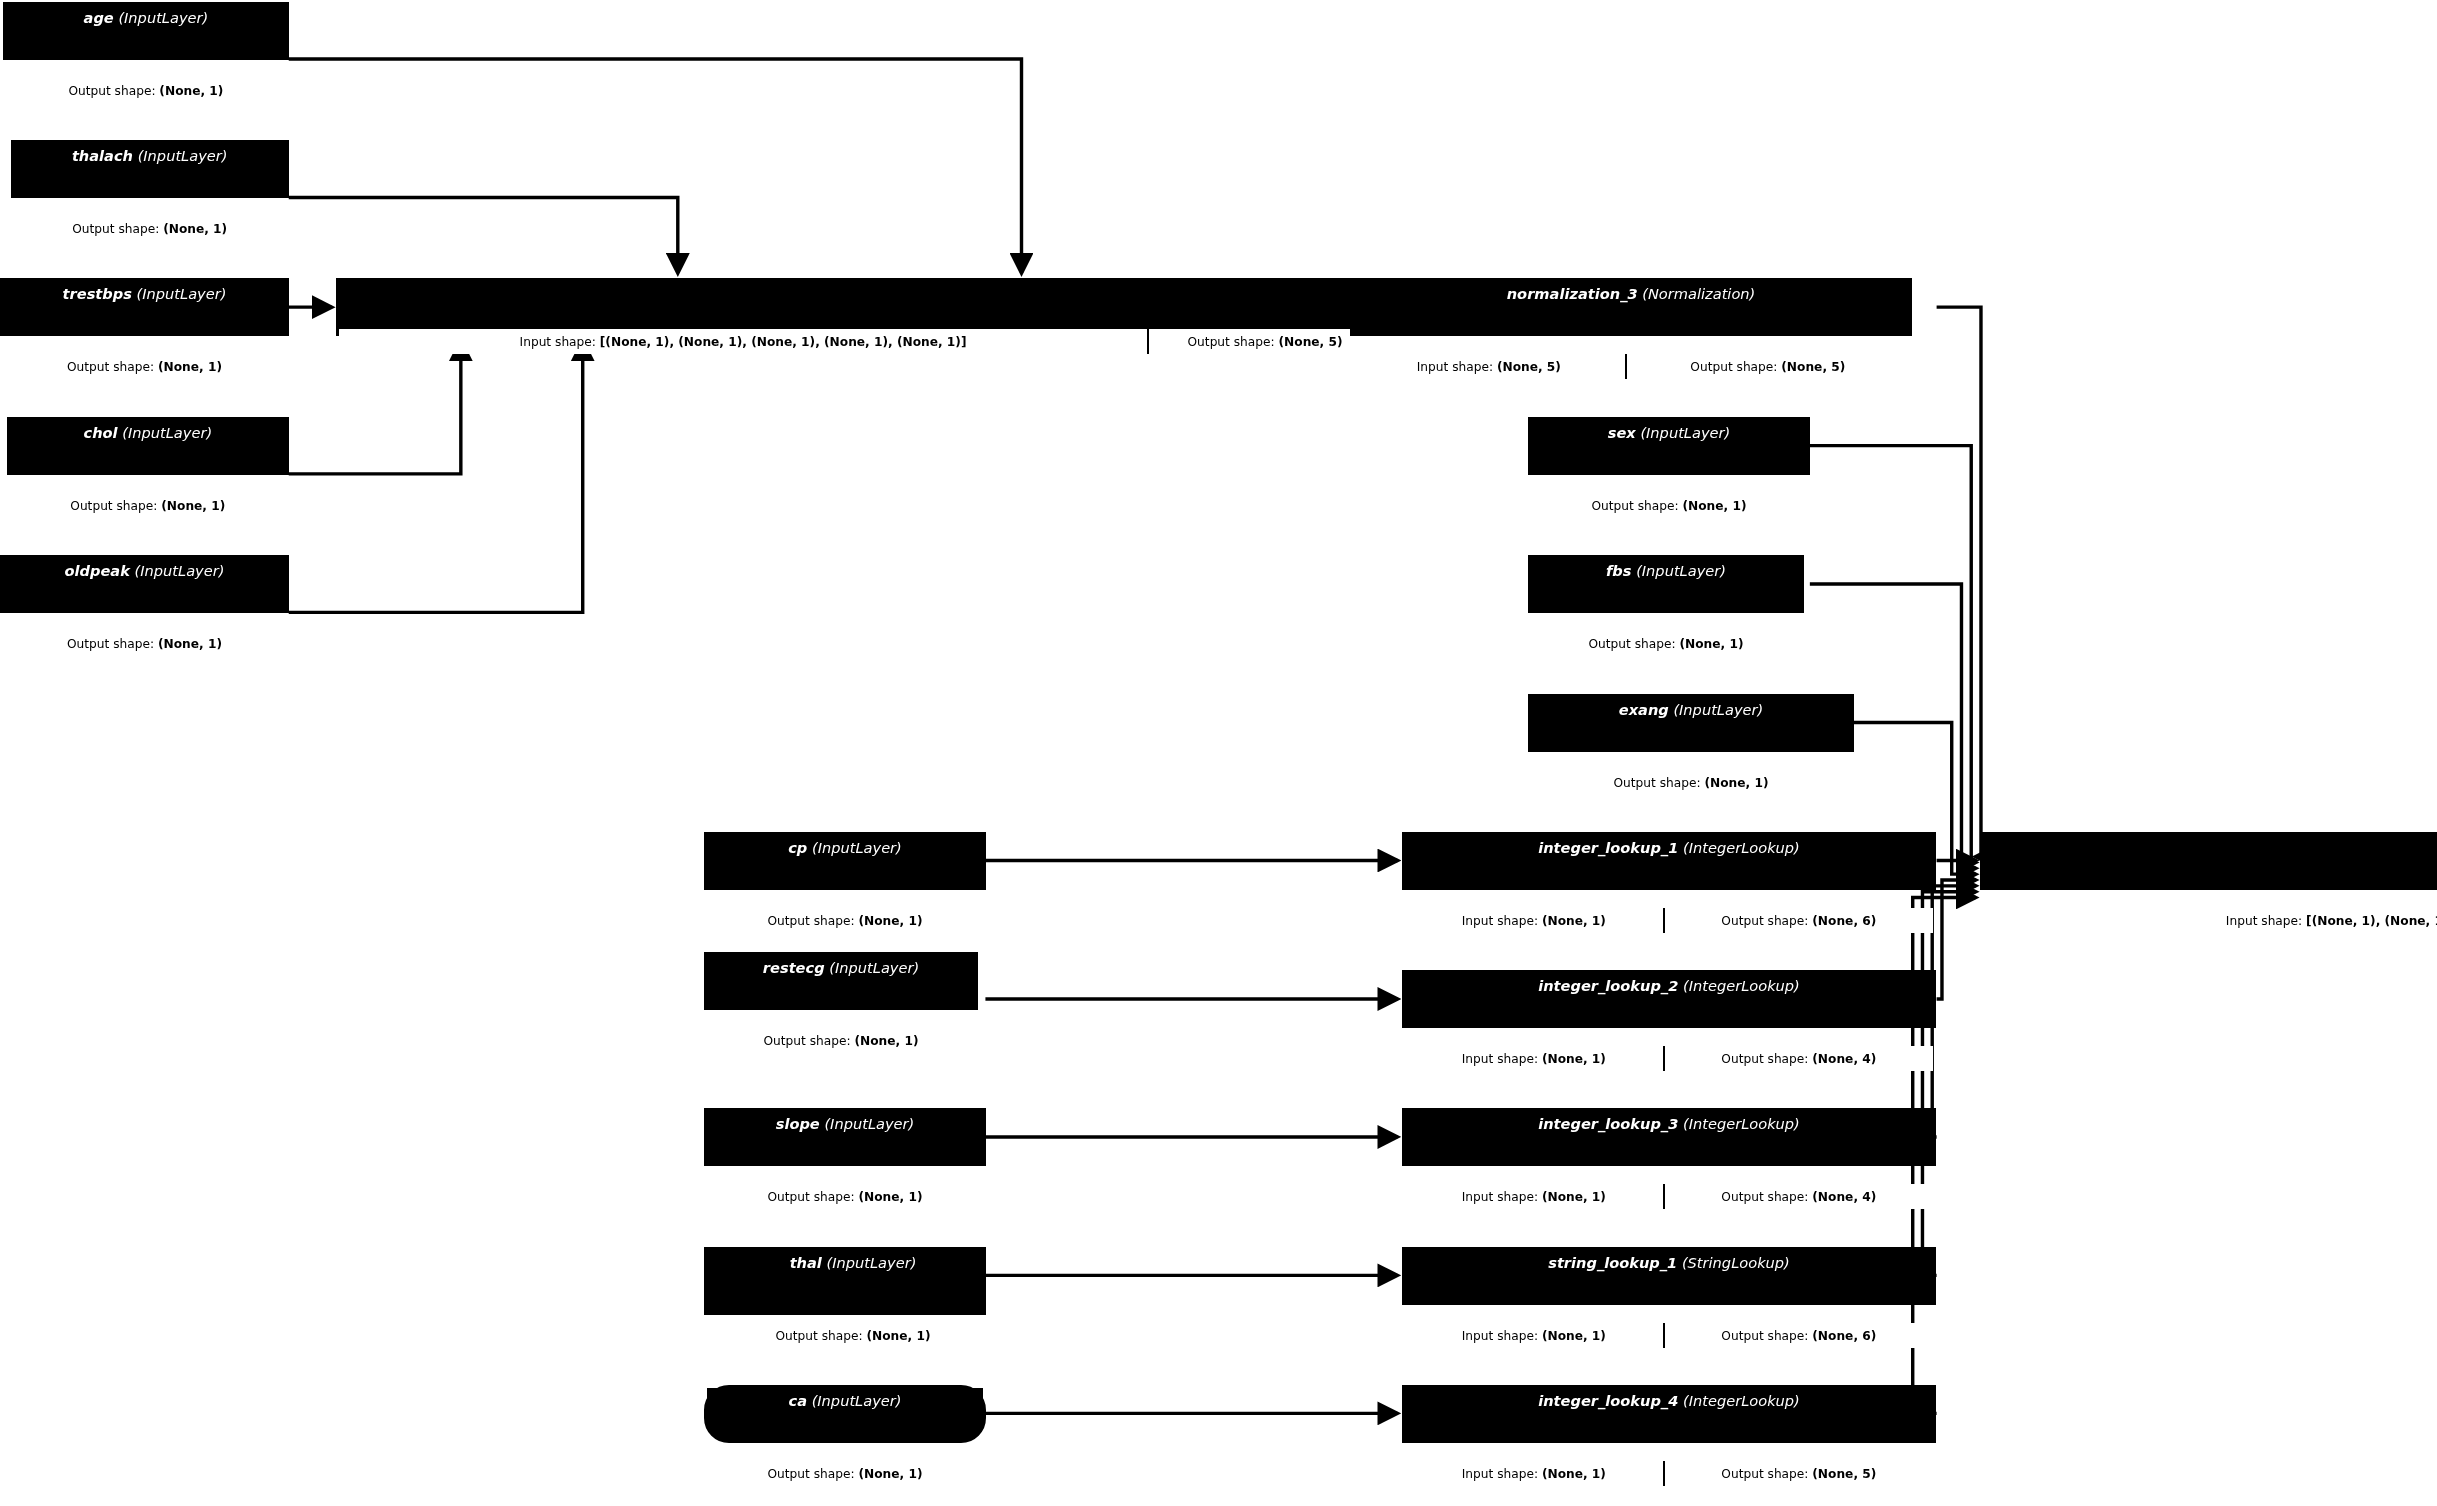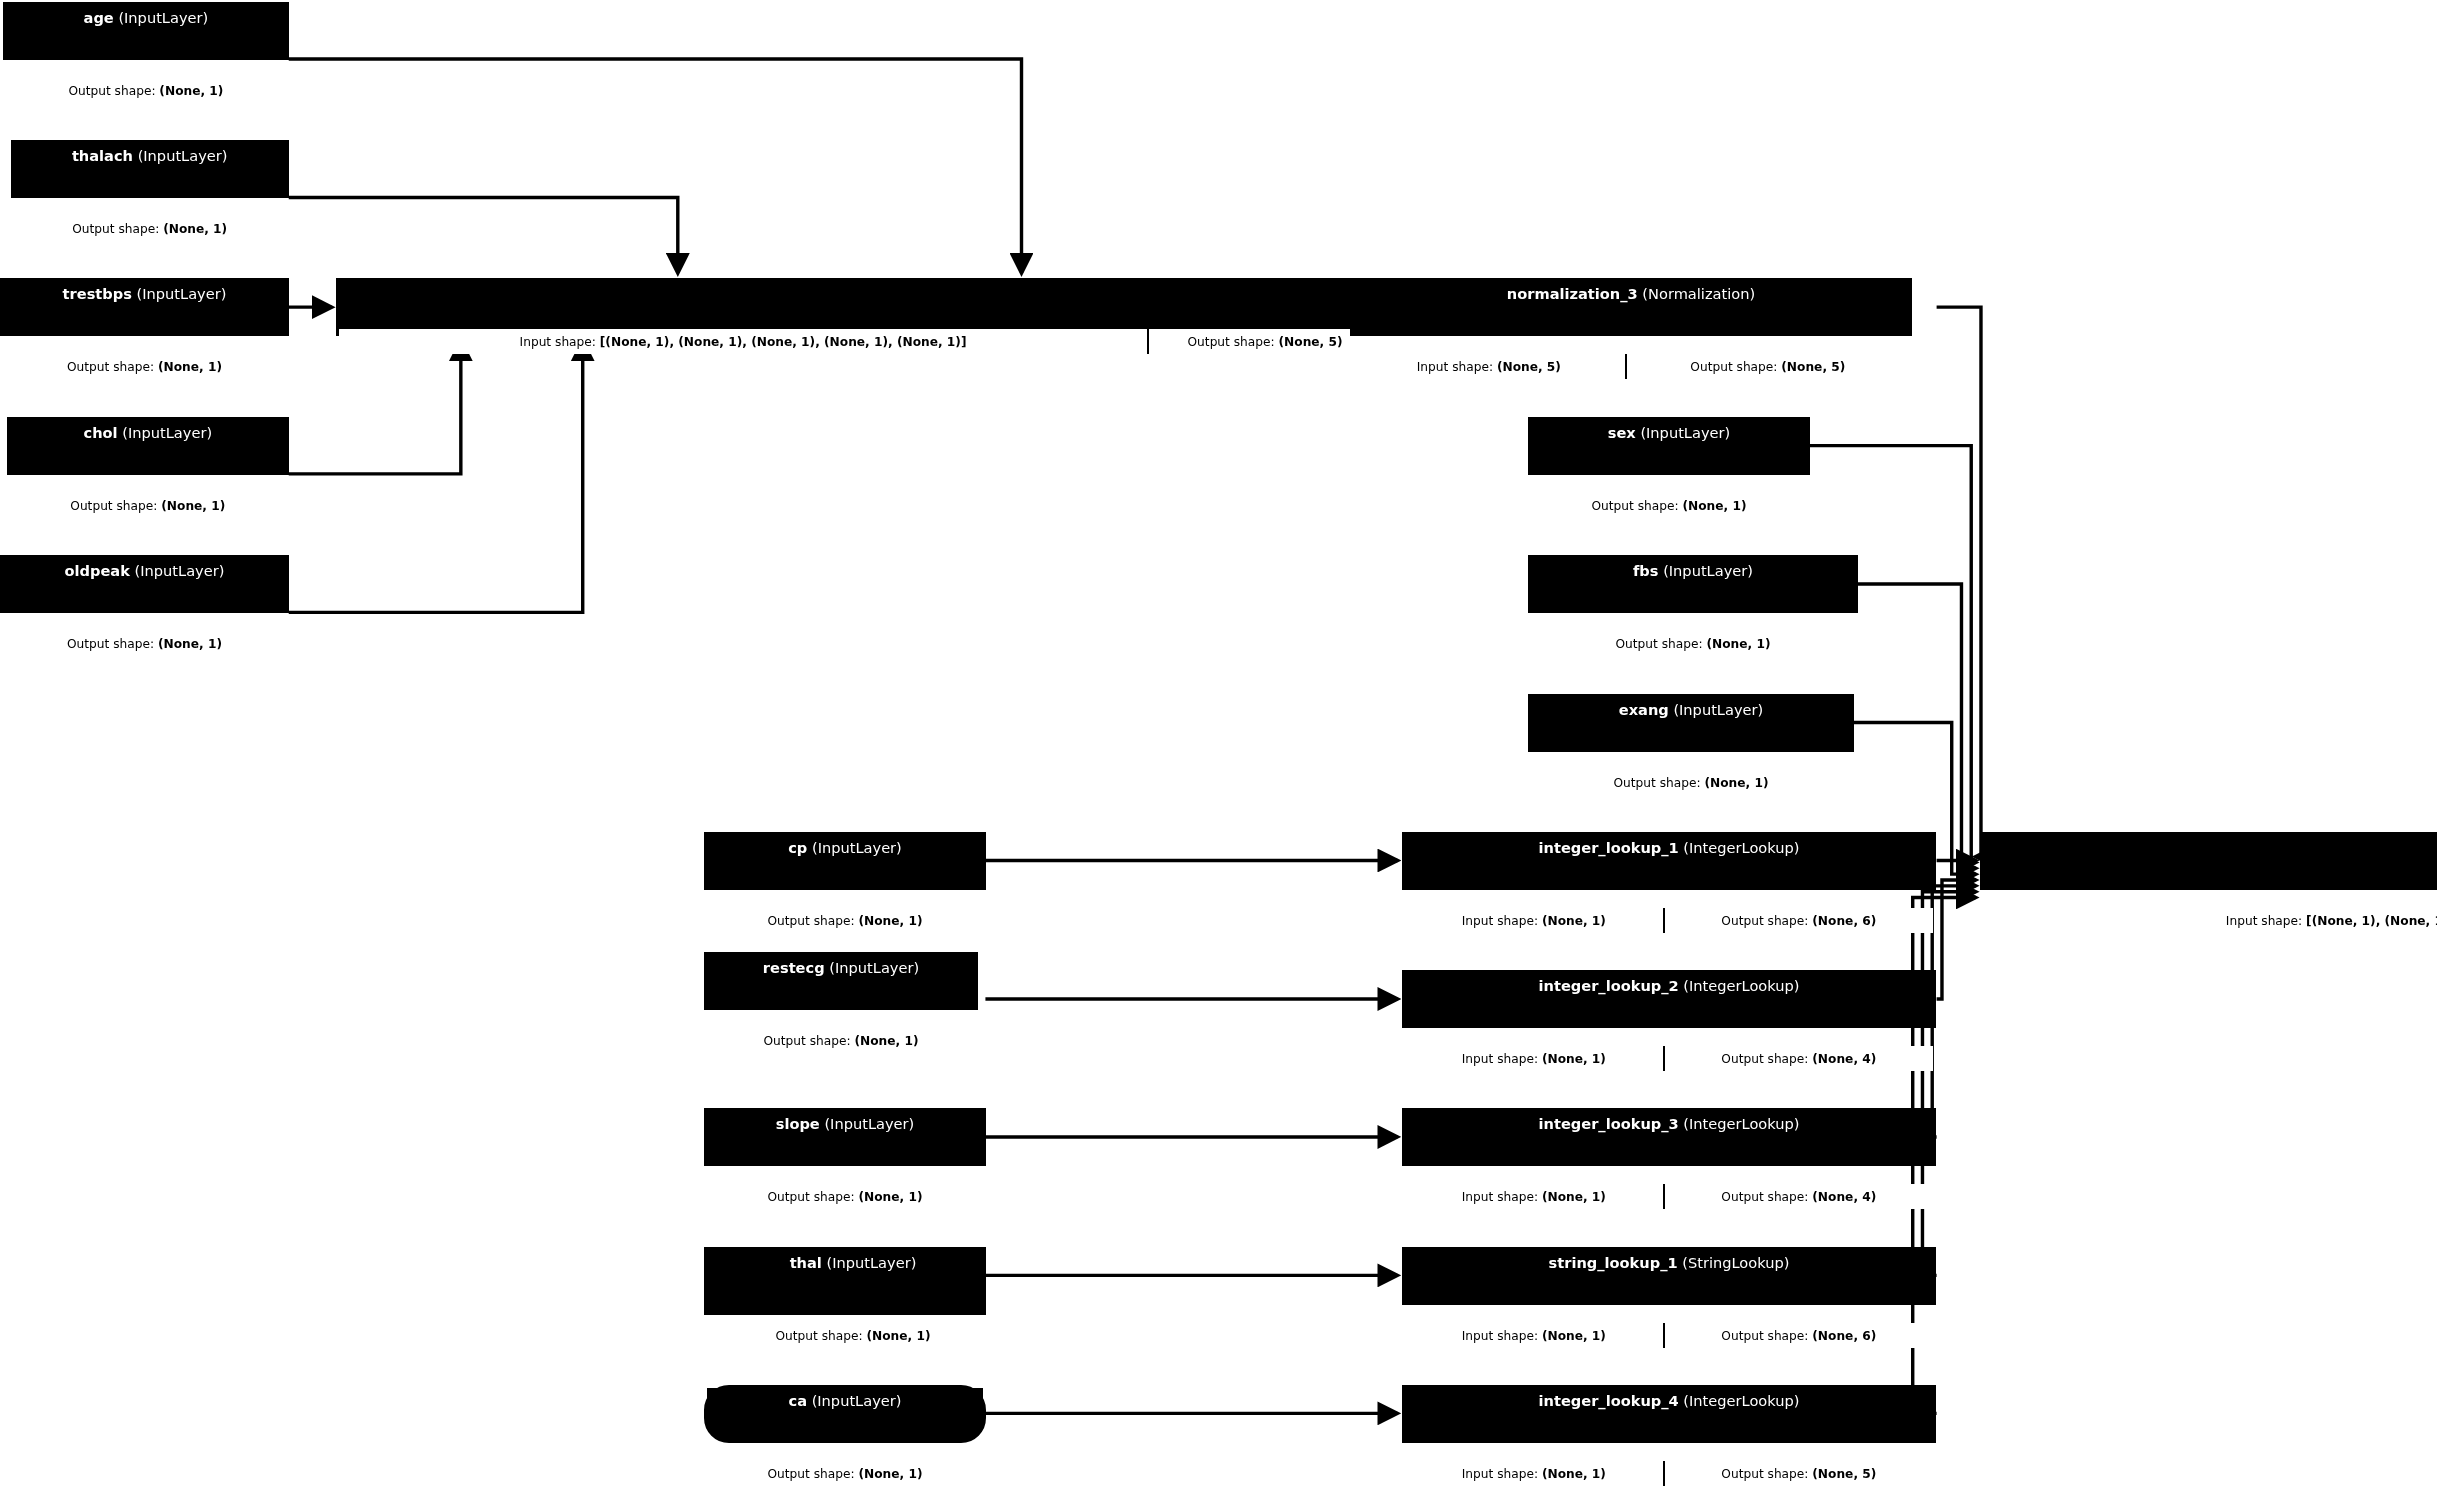--- a/index.html
+++ b/index.html
@@ -3,21 +3,21 @@
 <meta charset="utf-8">
 <style>
   html,body{margin:0;padding:0;background:#ffffff;}
   body{font-family:"DejaVu Sans","Liberation Sans",sans-serif;}
   #canvas{position:relative;width:3471px;height:1506px;background:#fff;overflow:hidden;}
   #wires{position:absolute;left:0;top:0;width:3471px;height:1506px;}
 
   .node{position:absolute;box-sizing:border-box;border:3.4px solid #000;background:#000;}
   .node .hdr{
     background:#000;color:#fff;display:flex;align-items:center;justify-content:center;
-    white-space:nowrap;overflow:hidden;
+    white-space:nowrap;overflow:hidden;font-style:italic;
   }
   .node .hdr .nm{font-weight:bold;}
   .node .hdr .ty{font-weight:normal;}
   .node .body{display:flex;background:#fff;border-top:0;margin-top:48px;}
   .node .cell{
     background:#fff;display:flex;align-items:center;justify-content:center;
     white-space:nowrap;color:#000;overflow:hidden;flex:1 1 auto;
   }
   .node .cell + .cell{border-left:2.9px solid #000;}
   .node .cell .lab{font-weight:normal;}
@@ -127,21 +127,21 @@
           <div class="cell"><span class="lab">Input shape:</span>&nbsp;<span class="val">(None, 5)</span></div>
           <div class="cell"><span class="lab">Output shape:</span>&nbsp;<span class="val">(None, 5)</span></div>
         </div>
       </div>
       <div class="node n-input" style="left: 1528px; top: 417px; width: 282px; height: 58px;">
         <div class="hdr"><span class="nm">sex</span>&nbsp;<span class="ty">(InputLayer)</span></div>
         <div class="body">
           <div class="cell"><span class="lab">Output shape:</span>&nbsp;<span class="val">(None, 1)</span></div>
         </div>
       </div>
-      <div class="node n-input" style="left: 1528px; top: 555px; width: 330px; height: 58px;">
+      <div class="node n-input" style="left: 1528px; top: 555px; width: 276px; height: 58px;">
         <div class="hdr"><span class="nm">fbs</span>&nbsp;<span class="ty">(InputLayer)</span></div>
         <div class="body">
           <div class="cell"><span class="lab">Output shape:</span>&nbsp;<span class="val">(None, 1)</span></div>
         </div>
       </div>
       <div class="node n-input" style="left: 1528px; top: 694px; width: 326px; height: 58px;">
         <div class="hdr"><span class="nm">exang</span>&nbsp;<span class="ty">(InputLayer)</span></div>
         <div class="body">
           <div class="cell"><span class="lab">Output shape:</span>&nbsp;<span class="val">(None, 1)</span></div>
         </div>

